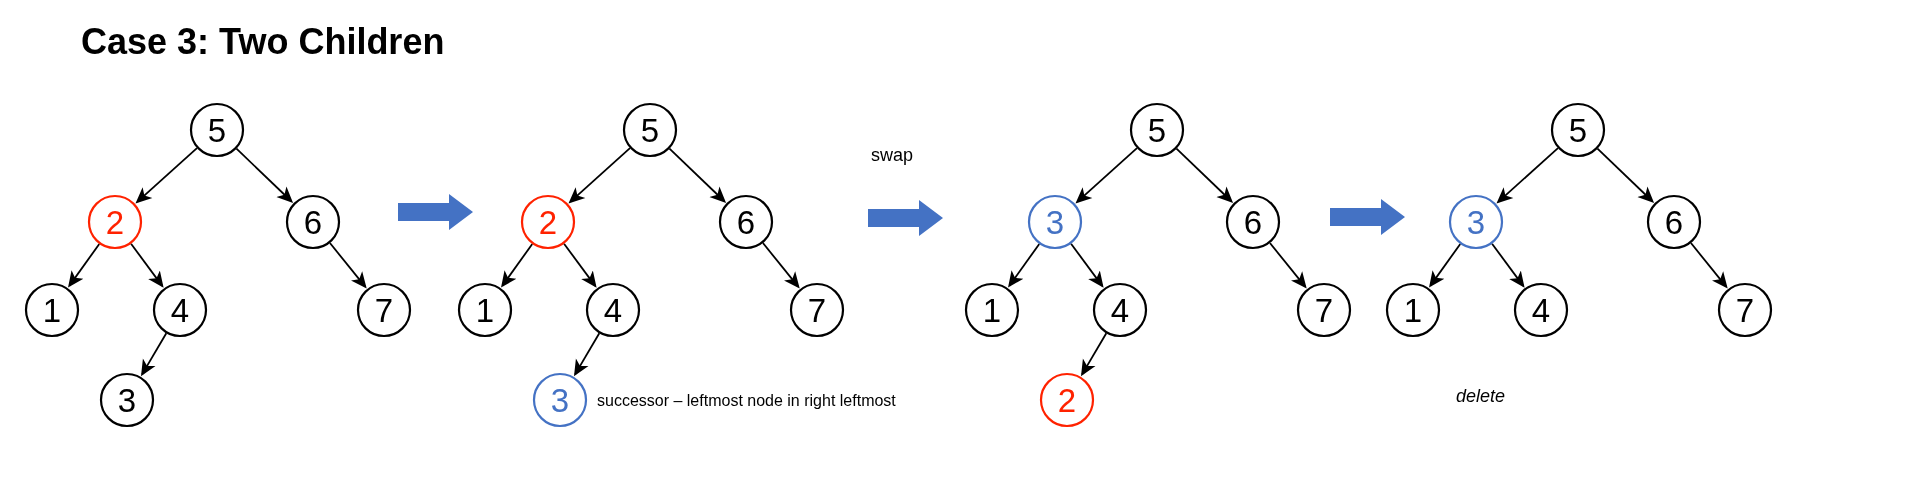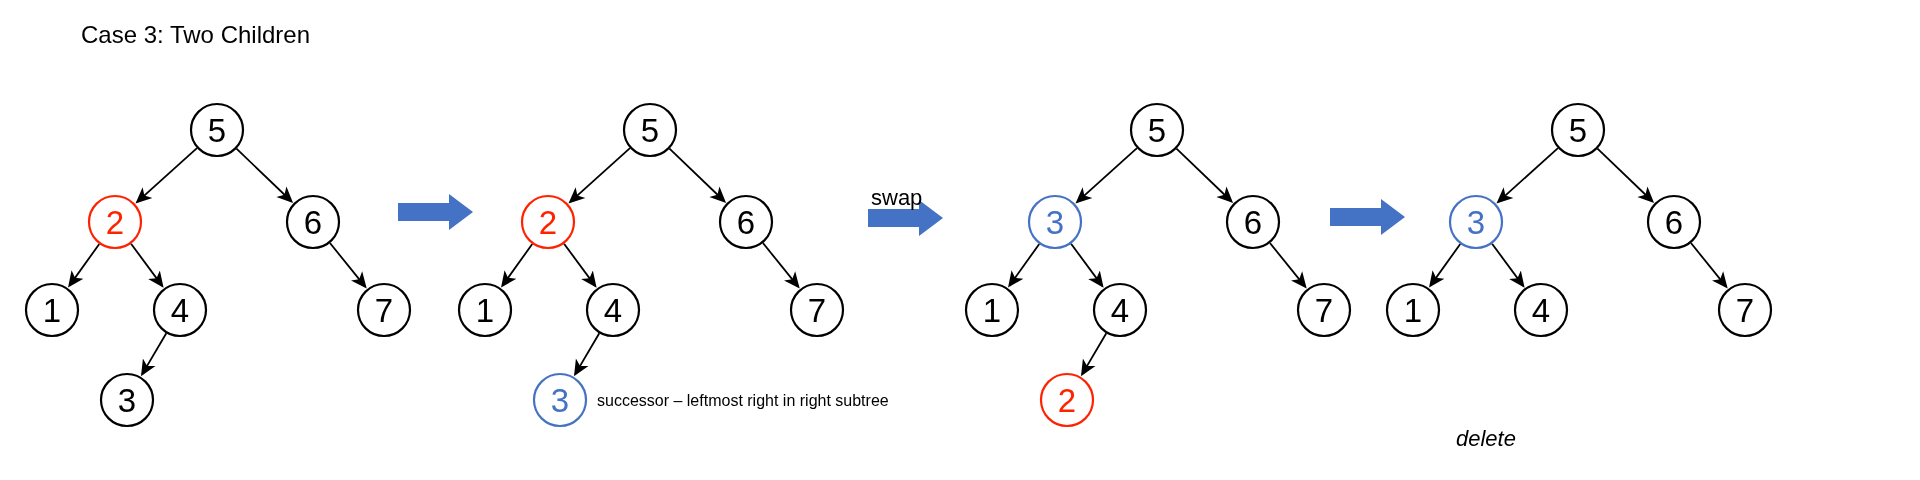--- a/index.html
+++ b/index.html
@@ -17,31 +17,30 @@
   }
   #diagram {
     position: absolute;
     left: 0;
     top: 0;
   }
   .page-title {
     position: absolute;
     left: 81px;
     top: 21px;
-    font-size: 24px;
-    font-weight: 400;
+    font-size: 36px;
+    font-weight: 700;
     color: #000000;
     white-space: nowrap;
   }
   .step-label {
     position: absolute;
-    font-size: 22px;
+    font-size: 18px;
     color: #000000;
     white-space: nowrap;
-    margin-top: 40px;
   }
   .label-swap    { left: 871px; top: 145px; }
   .label-delete  { left: 1456px; top: 386px; font-style: italic; }
   .successor-note {
     position: absolute;
     left: 597px;
     top: 392px;
     font-size: 16px;
     color: #000000;
     white-space: nowrap;
@@ -152,15 +151,15 @@
     <g id="arrows-layer">
         <polygon points="398,203 449,203 449,194 473,212 449,230 449,221 398,221" fill="#4472C4"></polygon>
         <polygon points="868,209 919,209 919,200 943,218 919,236 919,227 868,227" fill="#4472C4"></polygon>
         <polygon points="1330,208 1381,208 1381,199 1405,217 1381,235 1381,226 1330,226" fill="#4472C4"></polygon>
       </g>
   </svg>
 
   <div class="page-title">Case 3: Two Children</div>
   <div class="step-label label-swap">swap</div>
   <div class="step-label label-delete">delete</div>
-  <div class="successor-note">successor – leftmost right in right subtree</div>
+  <div class="successor-note">successor – leftmost node in right leftmost</div>
 
 </div>
 
 </body></html>

